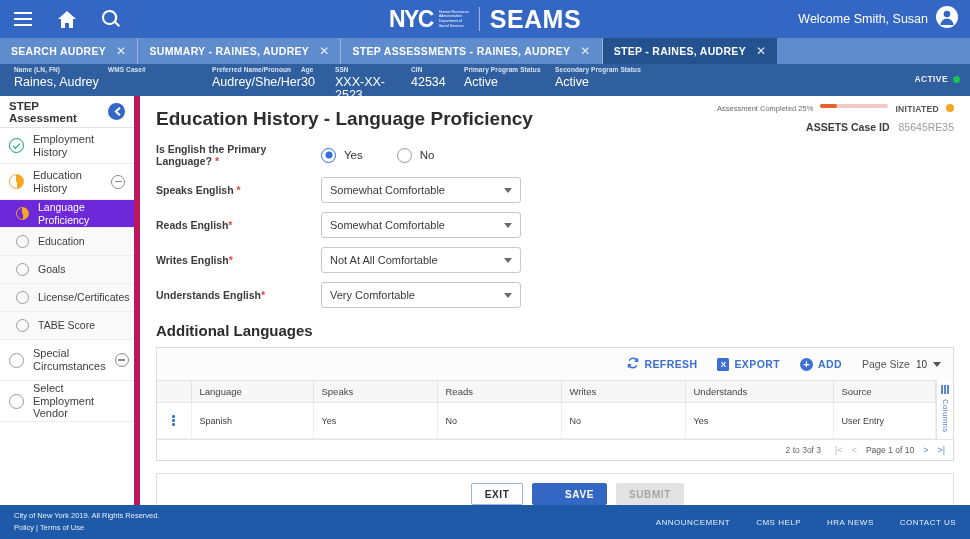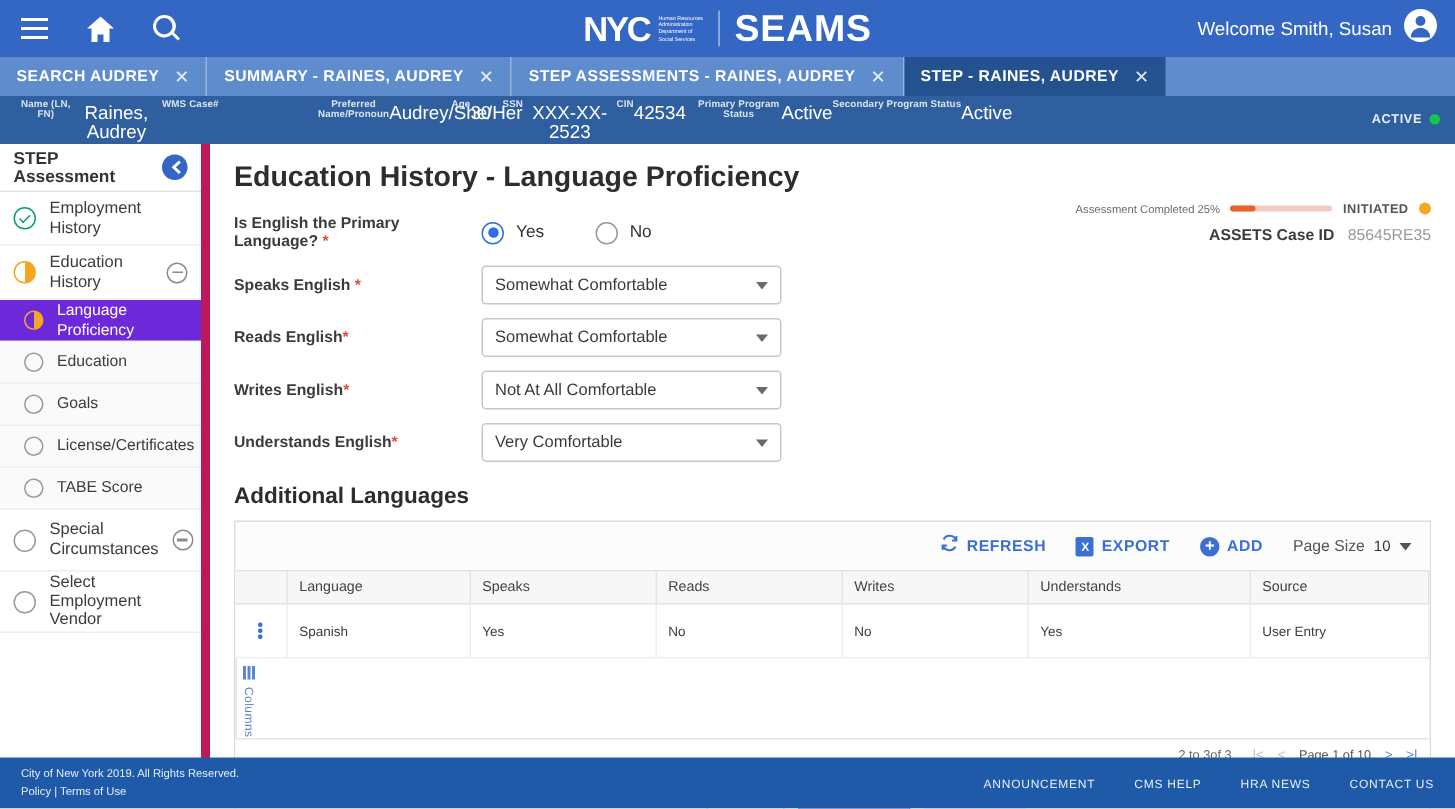--- a/index.html
+++ b/index.html
@@ -48,21 +48,21 @@
     white-space: nowrap;
   }
   .tab.active { background: #23528f; border-right: none; }
   .tab .x { font-size: 12px; font-weight: normal; opacity: .85; }
 
   
   .clientbar {
     height: 32px; background: #2f5f9e; position: relative;
     display: flex; align-items: flex-start; padding: 3px 0 0 0;
   }
-  .cf { display: flex; flex-direction: row; line-height: 1.05; text-align: center; }
+  .cf { display: flex; flex-direction: column; line-height: 1.05; }
   .cf .lbl { font-size: 6.5px; font-weight: bold; color: #d9e4f2; letter-spacing: .1px; }
   .cf .val { font-size: 12.5px; color: #ffffff; margin-top: 2px; }
   .status-right {
     position: absolute; right: 10px; top: 10px;
     display: flex; align-items: center; gap: 5px;
     font-size: 8.5px; font-weight: bold; color: #e8eef7; letter-spacing: .4px;
   }
   .dot-green { width: 7px; height: 7px; border-radius: 50%; background: #16c54e; }
 
   
@@ -102,21 +102,21 @@
   }
   .minus-ic {
     width: 14px; height: 14px; border-radius: 50%; border: 1.4px solid #8a8a8a;
     display: flex; align-items: center; justify-content: center; flex: 0 0 auto;
   }
   .minus-ic span { width: 7px; height: 1.4px; background: #8a8a8a; display: block; }
 
   
   .main { flex: 1; position: relative; padding: 12px 16px 0 16px; }
   .assess-meta { position: absolute; right: 16px; top: 8px; text-align: right; }
-  .am-row1 { display: flex; align-items: center; justify-content: flex-end; gap: 7px; margin-top: 30px; }
+  .am-row1 { display: flex; align-items: flex-start; justify-content: flex-end; gap: 7px; }
   .am-lbl { font-size: 7.5px; color: #6b6b6b; }
   .progress-track { width: 68px; height: 3.5px; background: #f2c9c4; border-radius: 2px; position: relative; }
   .progress-fill { position: absolute; left:0; top:0; height: 100%; background: #e8622e; border-radius: 2px; }
   .am-init { font-size: 8.5px; font-weight: bold; color: #555; letter-spacing: .3px; }
   .dot-orange { width: 8px; height: 8px; border-radius: 50%; background: #f5a623; display: inline-block; }
   .am-row2 { display: flex; align-items: center; justify-content: flex-end; gap: 9px; margin-top: 7px; }
   .am-caseid-lbl { font-size: 10.5px; font-weight: bold; color: #3c3c3c; }
   .am-caseid-val { font-size: 10.5px; color: #9a9a9a; }
 
   .page-title { font-size: 19px; font-weight: bold; color: #2d2d2d; margin-bottom: 12px; }
@@ -161,21 +161,21 @@
   }
   .plus-ic {
     width: 13px; height: 13px; border-radius: 50%; background: #3b6fd4;
     color: #fff; font-size: 11px; line-height: 11px; font-weight: bold;
     display: flex; align-items: center; justify-content: center;
   }
   .pagesize { display: flex; align-items: center; gap: 6px; }
   .pagesize .lbl { font-size: 10.5px; color: #555; }
   .pagesize .val { font-size: 10px; color: #333; }
 
-  .grid-body { position: relative; display: flex; flex-direction: column; }
+  .grid-body { position: relative; display: flex; }
   .grid-table { flex: 1; border-collapse: collapse; table-layout: fixed; }
   .grid-table th {
     text-align: left; font-size: 9.5px; font-weight: normal; color: #444;
     background: #f7f7f7; border: 1px solid #e4e4e4; border-left: none;
     padding: 5px 8px; height: 20px;
   }
   .grid-table td {
     font-size: 9px; color: #3c3c3c; border: 1px solid #eeeeee; border-left: none;
     padding: 9px 8px; height: 36px; background: #fff;
   }

